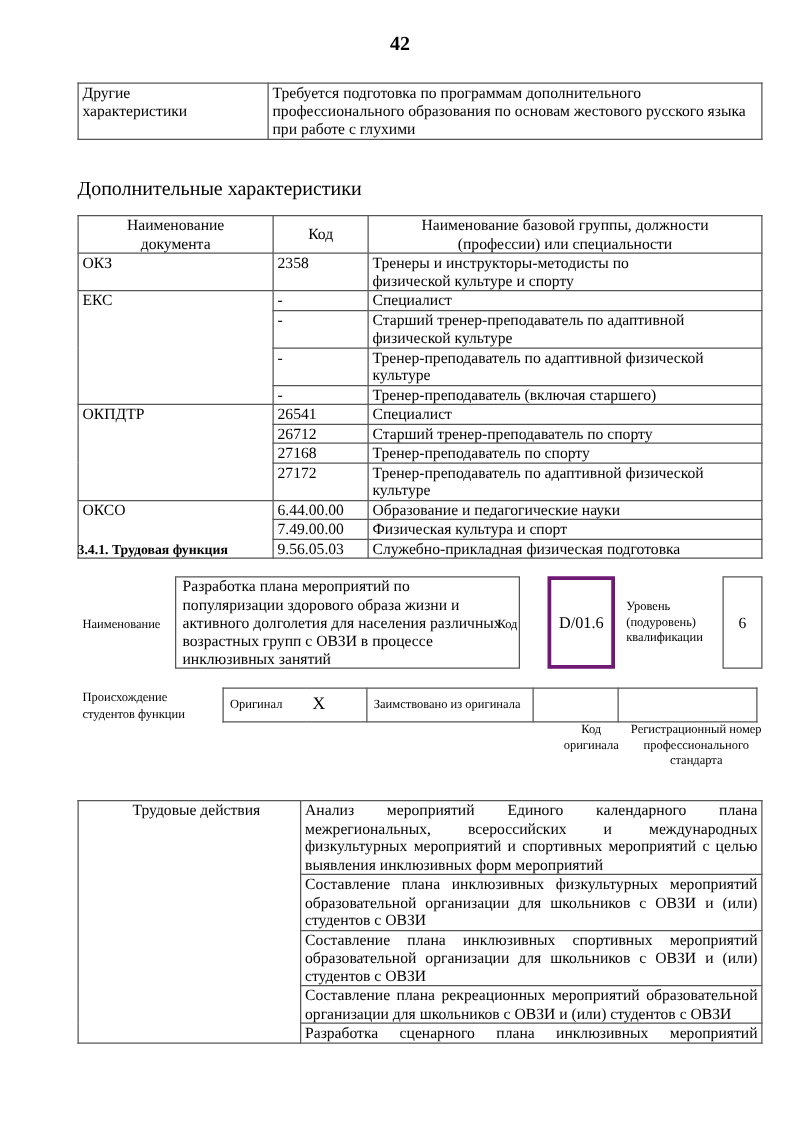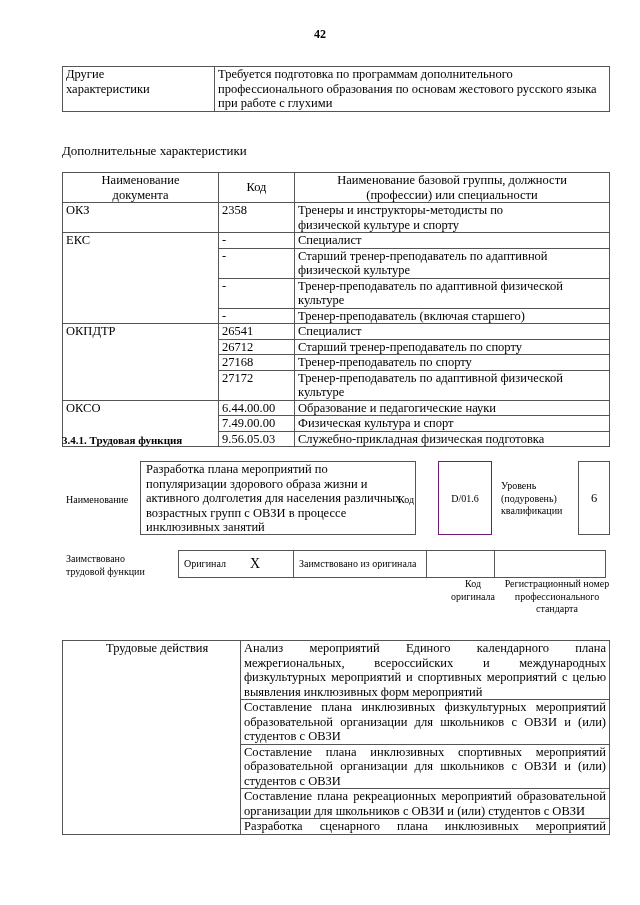--- a/index.html
+++ b/index.html
@@ -1,44 +1,44 @@
 <!DOCTYPE html>
 <html><head>
 <meta charset="utf-8">
 <style>
   html, body { margin: 0; padding: 0; }
   body {
     width: 640px; height: 905px; background: #ffffff; position: relative; overflow: hidden;
     font-family: "Liberation Serif", "DejaVu Serif", serif; color: #000; font-size: 12.5px;
   }
   .abs { position: absolute; }
-  .page-num { left: 0; width: 640px; top: 27px; text-align: center; font-size: 12px; font-weight: bold; }
+  .page-num { left: 0; width: 640px; top: 27px; text-align: center; font-size: 16px; font-weight: bold; }
 
   table { border-collapse: collapse; position: absolute; }
   td { border: 1px solid #555; padding: 0 3px; vertical-align: top; line-height: 14.5px; font-size: 12.5px; }
 
   
   #t1 { left: 62px; top: 66px; width: 548px; }
   #t1 td.c1 { width: 118px; margin-left: 41px; }
 
-  .subhead { left: 62px; top: 143px; font-size: 13px; }
+  .subhead { left: 62px; top: 143px; font-size: 16px; }
 
   
   #t2 { left: 62px; top: 172px; width: 548px; }
   #t2 td.c1 { width: 127px; }
   #t2 td.c2 { width: 69px; }
   #t2 .hdr td { text-align: center; line-height: 14.5px; vertical-align: middle; }
 
   .section-title { left: 62px; top: 434px; font-weight: bold; font-size: 11px; }
 
   .lbl-small { font-size: 10px; line-height: 12.5px; }
   .name-label { left: 66px; top: 494px; }
   .name-box { left: 140px; top: 461px; width: 276px; height: 74px; border: 1px solid #555; padding: 0 5px; box-sizing: border-box; line-height: 14.5px; font-size: 12.5px; }
   .code-label { left: 398px; top: 494px; }
-  .code-box { left: 438px; top: 461px; width: 54px; height: 74px; border: 1px solid #701a75; box-sizing: border-box; display: flex; align-items: center; justify-content: center; font-size: 10px; }
+  .code-box { left: 438px; top: 461px; width: 54px; height: 74px; border: 3px solid #701a75; box-sizing: border-box; display: flex; align-items: center; justify-content: center; font-size: 13px; }
   .level-label { left: 501px; top: 480px; }
   .level-box { left: 578px; top: 461px; width: 32px; height: 74px; border: 1px solid #555; box-sizing: border-box; display: flex; align-items: center; justify-content: center; font-size: 12.5px; }
 
   .origin-label { left: 66px; top: 553px; }
   #t3 { left: 178px; top: 550px; }
   #t3 td { height: 26px; vertical-align: middle; padding: 0 5px; }
   #t3 .o1 { width: 56px; font-size: 10px; border-right: none; }
   #t3 .o2 { width: 38px; font-size: 14px; border-left: none; }
   #t3 .o3 { width: 122px; font-size: 10px; line-height: 12px; }
   #t3 .o4 { width: 57px; }
@@ -140,21 +140,21 @@
 <div class="abs name-box">Разработка плана мероприятий по популяризации здорового образа жизни и активного долголетия для населения различных возрастных групп с ОВЗИ в процессе инклюзивных занятий</div>
 <div class="abs lbl-small code-label">Код</div>
 <div class="abs code-box">
     <span>D/01.6</span>
   </div>
 <div class="abs lbl-small level-label" style="width:72px">Уровень (подуровень) квалификации</div>
 <div class="abs level-box">
     <span>6</span>
   </div>
 
-<div class="abs lbl-small origin-label" style="width:90px">Заимствовано трудовой функции</div>
+<div class="abs lbl-small origin-label" style="width:90px">Происхождение студентов функции</div>
 <table id="t3">
   <tbody>
       <tr>
     <td class="o1">Оригинал</td>
     <td class="o2">X</td>
     <td class="o3">Заимствовано из оригинала</td>
     <td class="o4"></td>
     <td class="o5"></td>
   </tr>
 </tbody>

